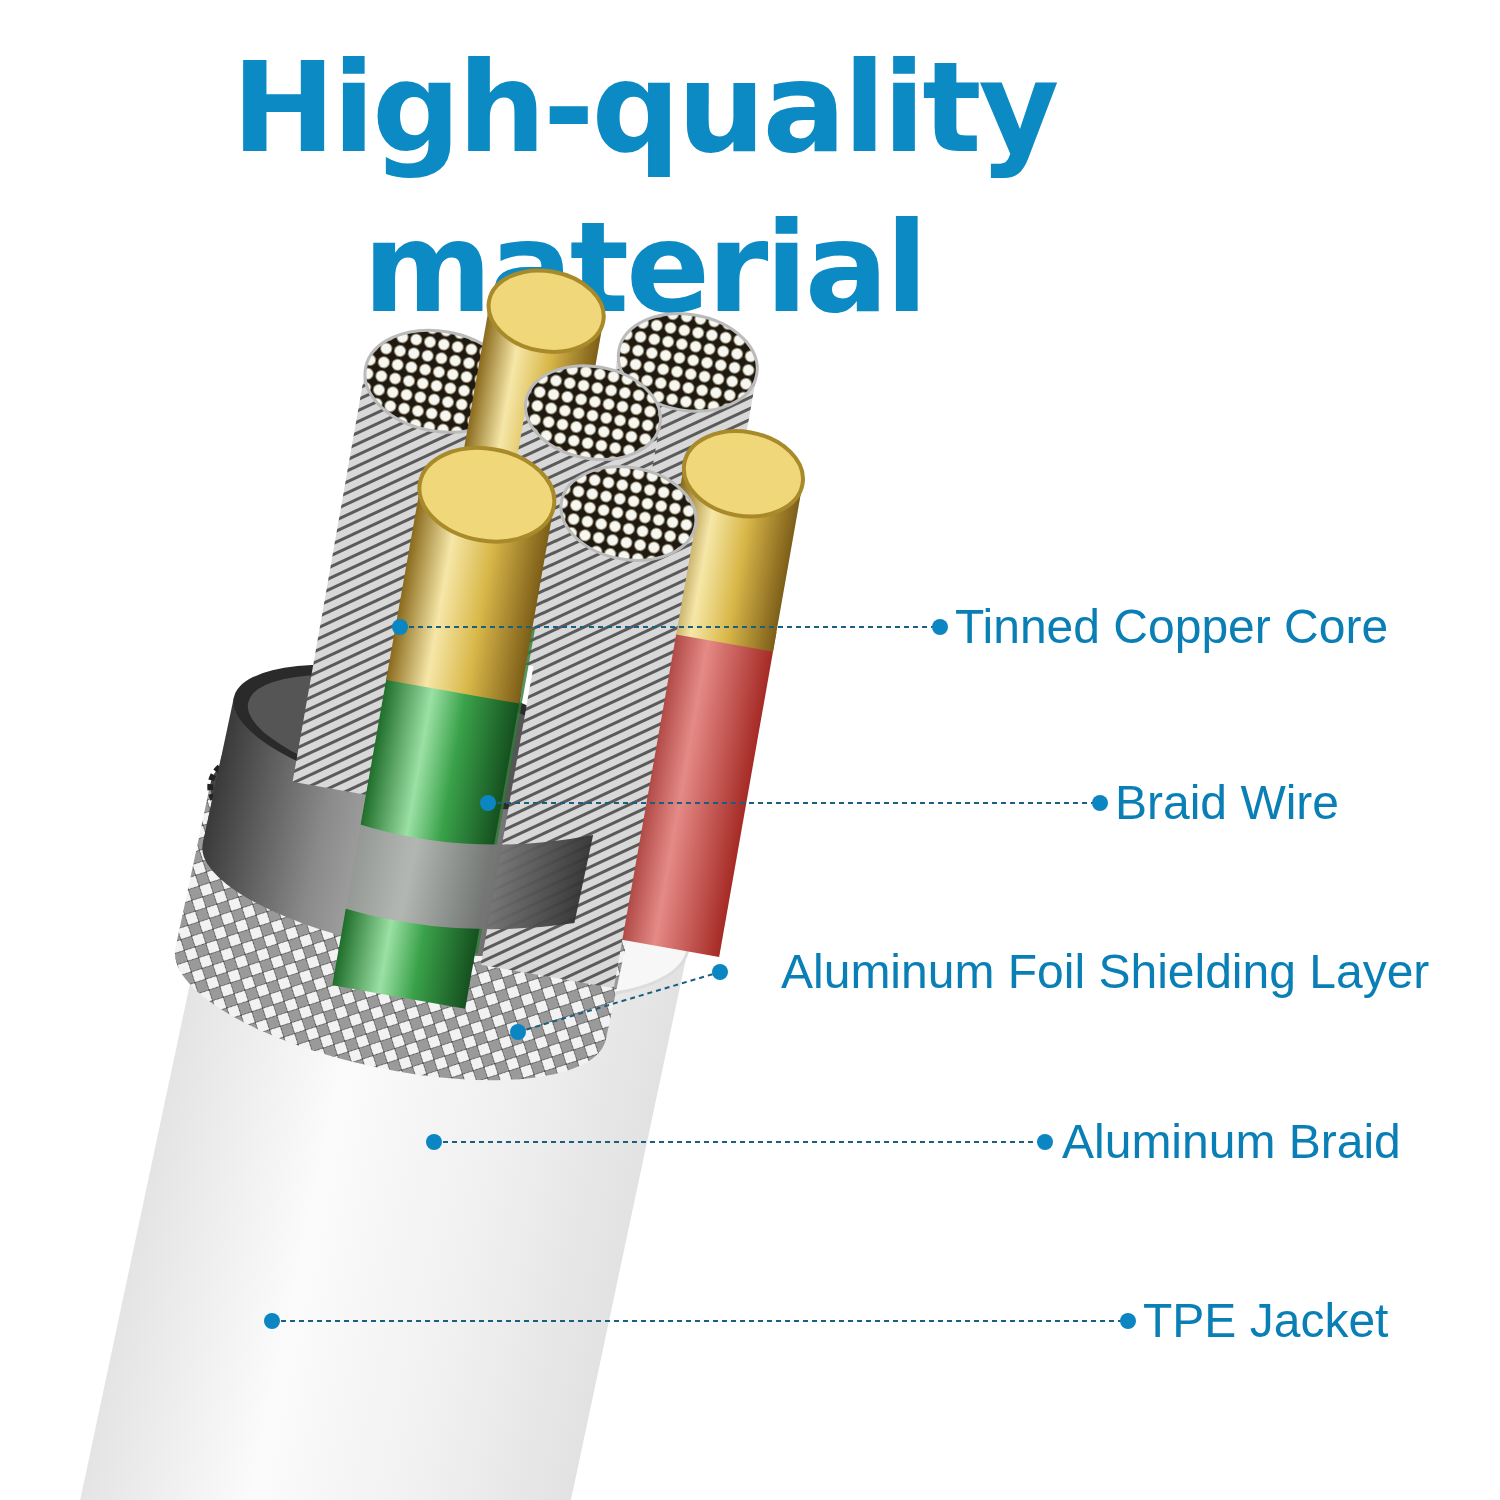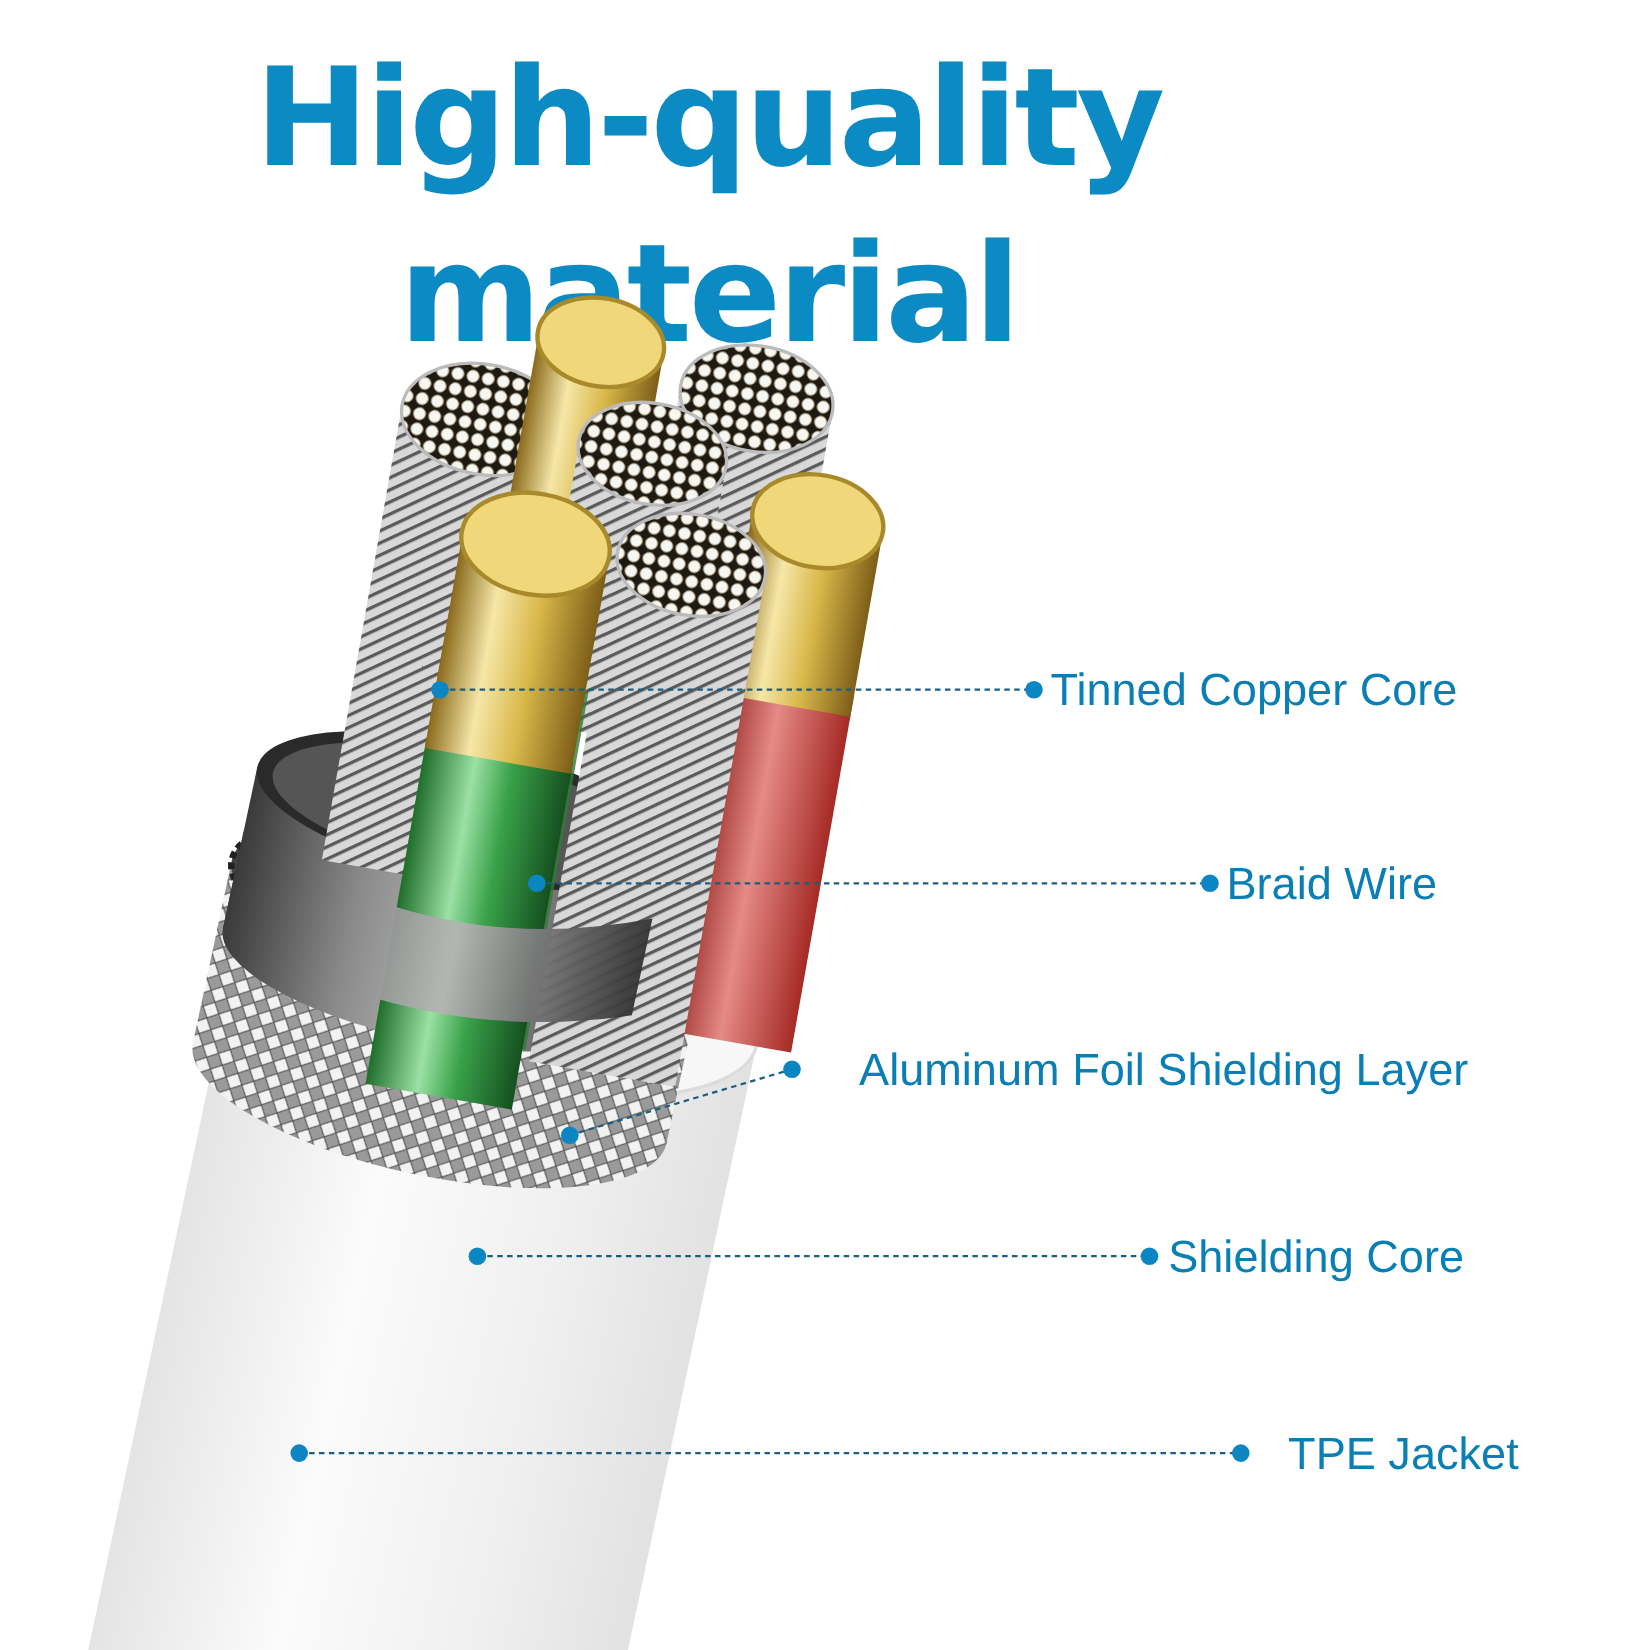--- a/index.html
+++ b/index.html
@@ -5,21 +5,21 @@
   html, body { margin: 0; padding: 0; background: #ffffff; }
   body { width: 1500px; height: 1500px; position: relative; overflow: hidden; font-family: "Liberation Sans", "DejaVu Sans", sans-serif; }
   .title {
     position: absolute; left: 0; top: 28px; width: 1288px; text-align: center;
     font-family: "DejaVu Sans", "Liberation Sans", sans-serif;
     font-weight: bold; font-size: 124px; letter-spacing: -3px;
     color: #0b8ac4; line-height: 160px;
   }
   .illus { position: absolute; left: 0; top: 0; width: 1500px; height: 1500px; }
   .label {
-    position: absolute; font-size: 41px; color: #0a7fb5; white-space: nowrap;
+    position: absolute; font-size: 48px; color: #0a7fb5; white-space: nowrap;
     font-family: "Liberation Sans", "DejaVu Sans", sans-serif; line-height: 48px;
     text-align: right;
   }
   .callout-svg { position: absolute; left: 0; top: 0; width: 1500px; height: 1500px; pointer-events: none; }
 </style>
 </head>
 <body>
 
 <div class="title">High-quality material</div>
 
@@ -157,14 +157,14 @@
     <circle cx="434" cy="1142" r="8"></circle>
     <circle cx="1045" cy="1142" r="8"></circle>
     <circle cx="272" cy="1321" r="8"></circle>
     <circle cx="1128" cy="1321" r="8"></circle>
   </g>
 </svg>
 
 <div class="label" style="left:955px; top:603px;">Tinned Copper Core</div>
 <div class="label" style="left:1115px; top:779px;">Braid Wire</div>
 <div class="label" style="left:737px; top:948px;margin-left:44px;">Aluminum Foil Shielding Layer</div>
-<div class="label" style="left:1062px; top:1118px;">Shielding Core</div>
-<div class="label" style="left:1143px; top:1297px;margin-left:28px;">TPE Jacket</div>
+<div class="label" style="left:1062px; top:1118px;">Aluminum Braid</div>
+<div class="label" style="left:1143px; top:1297px;">TPE Jacket</div>
 
 </body></html>

